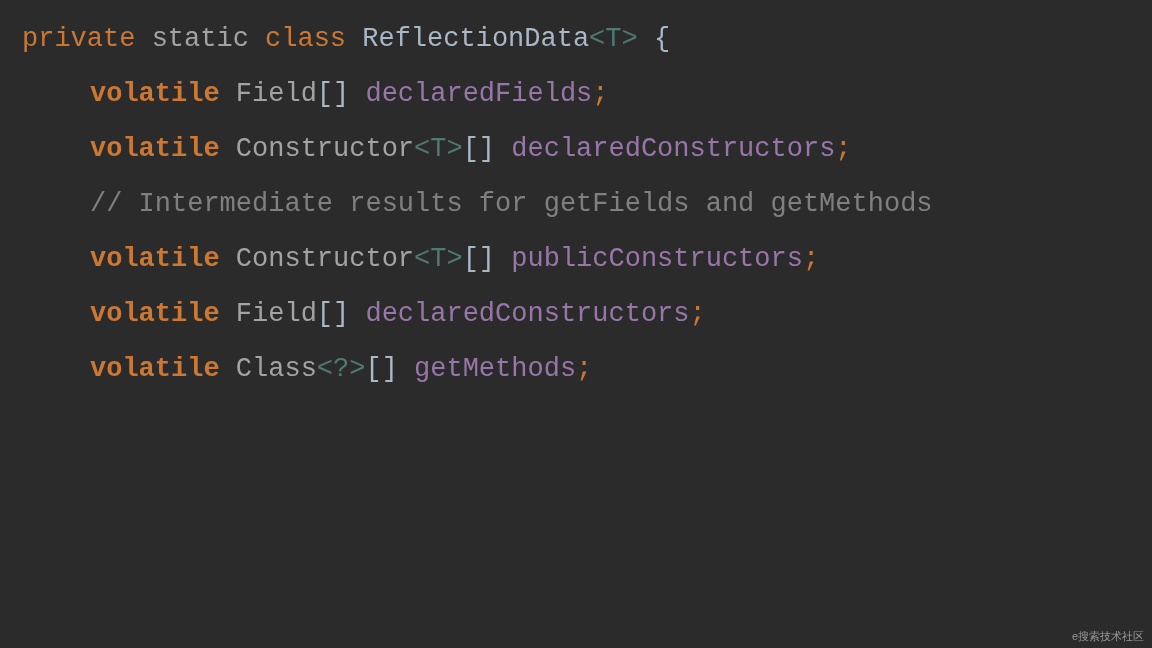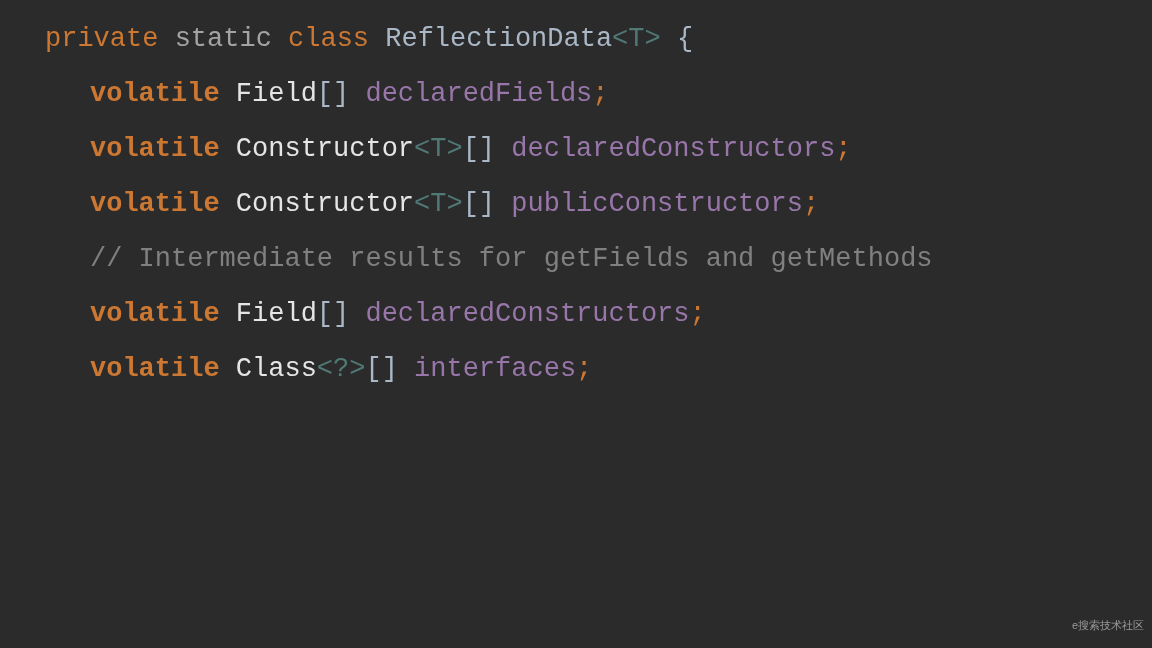--- a/index.html
+++ b/index.html
@@ -17,47 +17,47 @@
       padding: 12px 0 0 22px;
       position: relative;
     }
     .line {
       line-height: 55px;
       white-space: pre;
     }
     .indent1 {
       padding-left: 68px;
     }
-    .kw-private { color: #cc7832; margin-left: 23px; }
+    .kw-private { color: #cc7832; }
     .kw-static { color: #a3a3a3; }
     .kw-class { color: #cc7832; }
     .kw-volatile { color: #cc7832; font-weight: bold; }
     .classname { color: #a9b7c6; }
-    .typename { color: #e5e5e5; margin-top: 11px; }
+    .typename { color: #a3a3a3; margin-top: 11px; }
     .generic { color: #507874; }
     .bracket { color: #a9b7c6; }
     .identifier { color: #9876aa; }
     .punct { color: #cc7832; }
     .brace { color: #a9b7c6; }
     .comment { color: #808080; }
     .watermark {
       position: absolute;
-      bottom: 15px;
+      bottom: 4px;
       right: 8px;
       font-size: 11px;
       color: #999;
       font-family: sans-serif;
     }
   </style>
 </head>
 <body>
 
 <div class="code">
   <div class="line"><span class="kw-private">private</span> <span class="kw-static">static</span> <span class="kw-class">class</span> <span class="classname">ReflectionData</span><span class="generic">&lt;T&gt;</span> <span class="brace">{</span></div>
   <div class="line indent1"><span class="kw-volatile">volatile</span> <span class="typename">Field</span><span class="bracket">[]</span> <span class="identifier">declaredFields</span><span class="punct">;</span></div>
   <div class="line indent1"><span class="kw-volatile">volatile</span> <span class="typename">Constructor</span><span class="generic">&lt;T&gt;</span><span class="bracket">[]</span> <span class="identifier">declaredConstructors</span><span class="punct">;</span></div>
+  <div class="line indent1"><span class="comment">// Intermediate results for getFields and getMethods</span></div>
   <div class="line indent1"><span class="kw-volatile">volatile</span> <span class="typename">Constructor</span><span class="generic">&lt;T&gt;</span><span class="bracket">[]</span> <span class="identifier">publicConstructors</span><span class="punct">;</span></div>
-  <div class="line indent1"><span class="comment">// Intermediate results for getFields and getMethods</span></div>
   <div class="line indent1"><span class="kw-volatile">volatile</span> <span class="typename">Field</span><span class="bracket">[]</span> <span class="identifier">declaredConstructors</span><span class="punct">;</span></div>
-  <div class="line indent1"><span class="kw-volatile">volatile</span> <span class="typename">Class</span><span class="generic">&lt;?&gt;</span><span class="bracket">[]</span> <span class="identifier">interfaces</span><span class="punct">;</span></div>
+  <div class="line indent1"><span class="kw-volatile">volatile</span> <span class="typename">Class</span><span class="generic">&lt;?&gt;</span><span class="bracket">[]</span> <span class="identifier">getMethods</span><span class="punct">;</span></div>
 </div>
 
 <div class="watermark">e搜索技术社区</div>
 
 </body></html>

